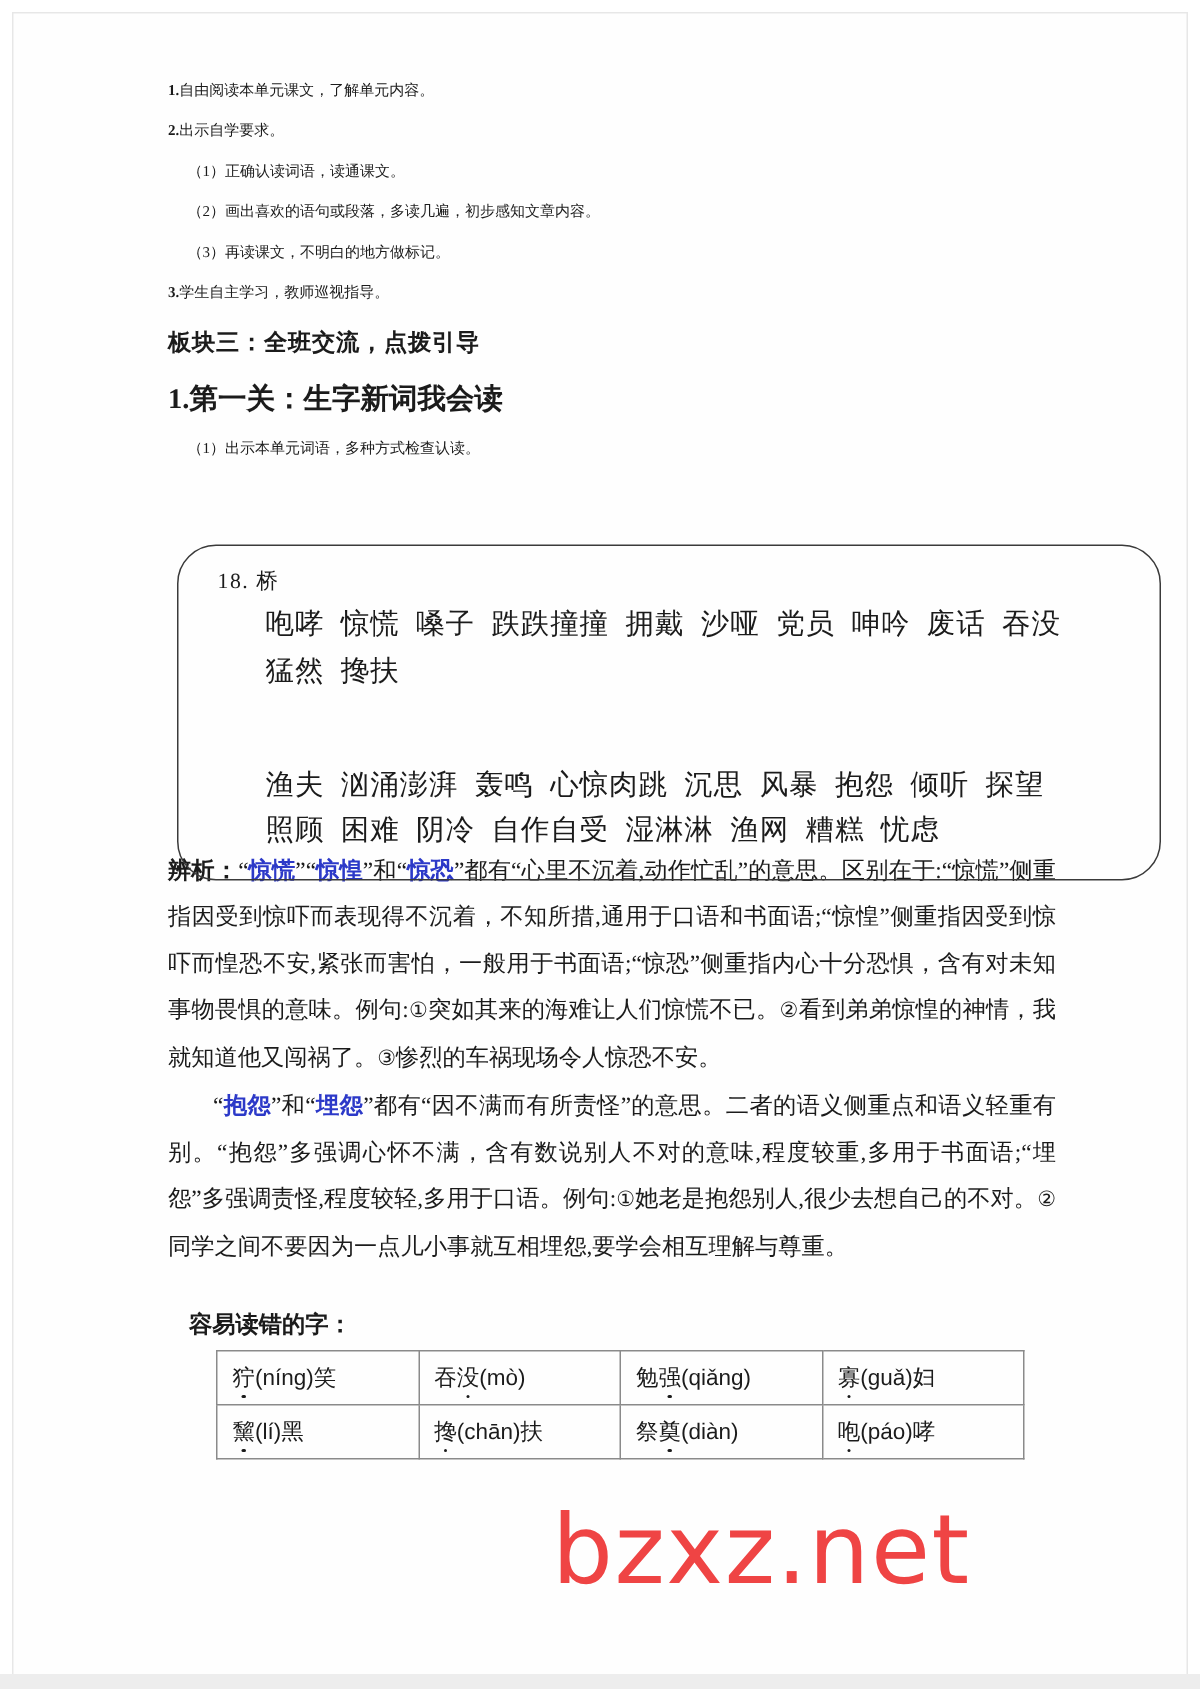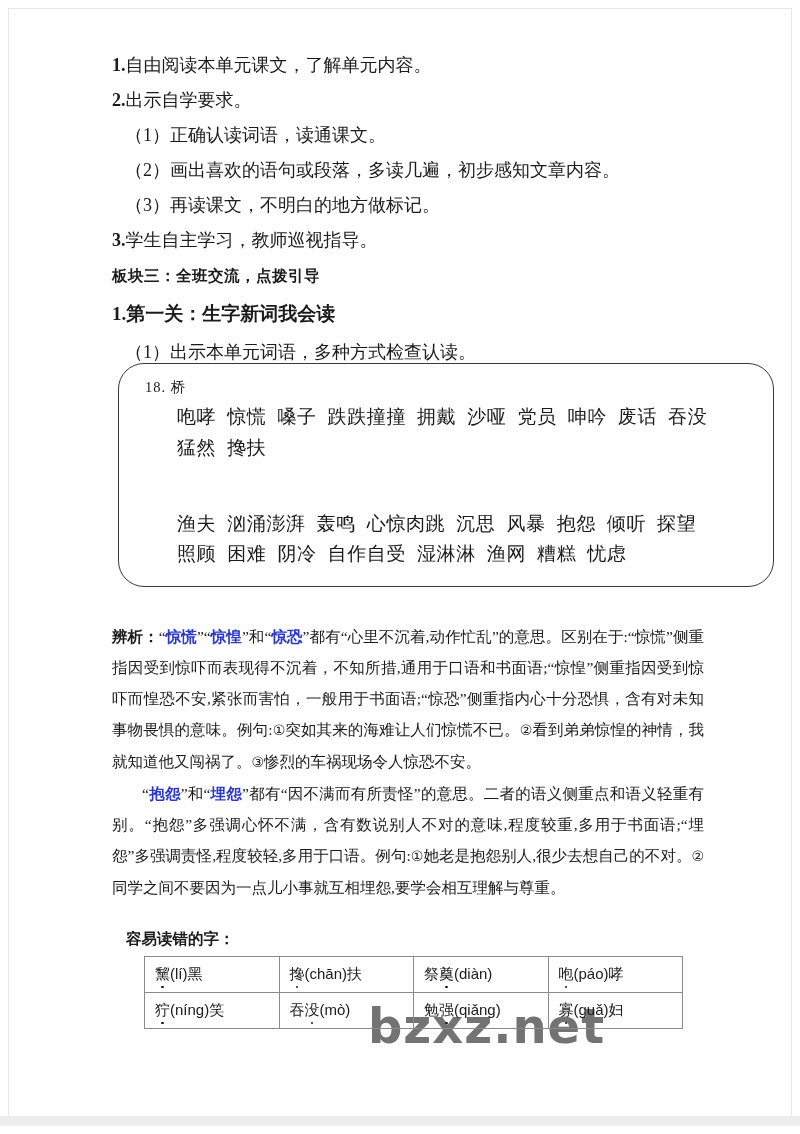--- a/index.html
+++ b/index.html
@@ -35,39 +35,39 @@
     height: 10px;
     background: #ededed;
   }
 
   
   #watermark {
     position: absolute;
     left: 368px;
     top: 1002px;
     font-family: "DejaVu Sans", sans-serif;
-    font-weight: bold;
-    font-size: 48px;
+    font-weight: normal;
+    font-size: 64px;
     letter-spacing: 1px;
-    color: #737373;
+    color: #ef4444;
     user-select: none;
     white-space: nowrap;
     line-height: 1;
   }
 
   
   #content {
     position: absolute;
     left: 112px;
     top: 56px;
     width: 592px;
   }
 
   .line {
-    font-size: 18px;
+    font-size: 10px;
     line-height: 1.0;
     margin: 0 0 17px 0;
     white-space: nowrap;
   }
   .line.bold-num { font-weight: bold; }
   .line.bold-num .rest { font-weight: normal; }
   .indent { padding-left: 13px; }
 
   .section-title {
     text-align: left;
@@ -206,27 +206,27 @@
     <span>“</span><span class="hl">抱怨</span><span>”和“</span><span class="hl">埋怨</span><span>”都有“因不满而有所责怪”的意思。二者的语义侧重点和语义轻重有别。“抱怨”多强调心怀不满，含有数说别人不对的意味,程度较重,多用于书面语;“埋怨”多强调责怪,程度较轻,多用于口语。例句:</span><span class="circ">①</span><span>她老是抱怨别人,很少去想自己的不对。</span><span class="circ">②</span><span>同学之间不要因为一点儿小事就互相埋怨,要学会相互理解与尊重。</span>
   </p>
 
   <div style="height:26px;"></div>
 
   <p class="tbl-caption">容易读错的字：</p>
 
   <table class="easy-wrong">
     <tbody>
         <tr>
+          <td><span class="dotchar">狞</span><span>(níng)笑</span></td>
+          <td><span>吞</span><span class="dotchar">没</span><span>(mò)</span></td>
+          <td><span>勉</span><span class="dotchar">强</span><span>(qiǎng)</span></td>
+          <td><span class="dotchar">寡</span><span>(guǎ)妇</span></td>
+        </tr>
+        <tr>
           <td><span class="dotchar">黧</span><span>(lí)黑</span></td>
           <td><span class="dotchar">搀</span><span>(chān)扶</span></td>
           <td><span>祭</span><span class="dotchar">奠</span><span>(diàn)</span></td>
           <td><span class="dotchar">咆</span><span>(páo)哮</span></td>
         </tr>
-        <tr>
-          <td><span class="dotchar">狞</span><span>(níng)笑</span></td>
-          <td><span>吞</span><span class="dotchar">没</span><span>(mò)</span></td>
-          <td><span>勉</span><span class="dotchar">强</span><span>(qiǎng)</span></td>
-          <td><span class="dotchar">寡</span><span>(guǎ)妇</span></td>
-        </tr>
       </tbody>
   </table>
 
 </div>
 
 </body></html>

